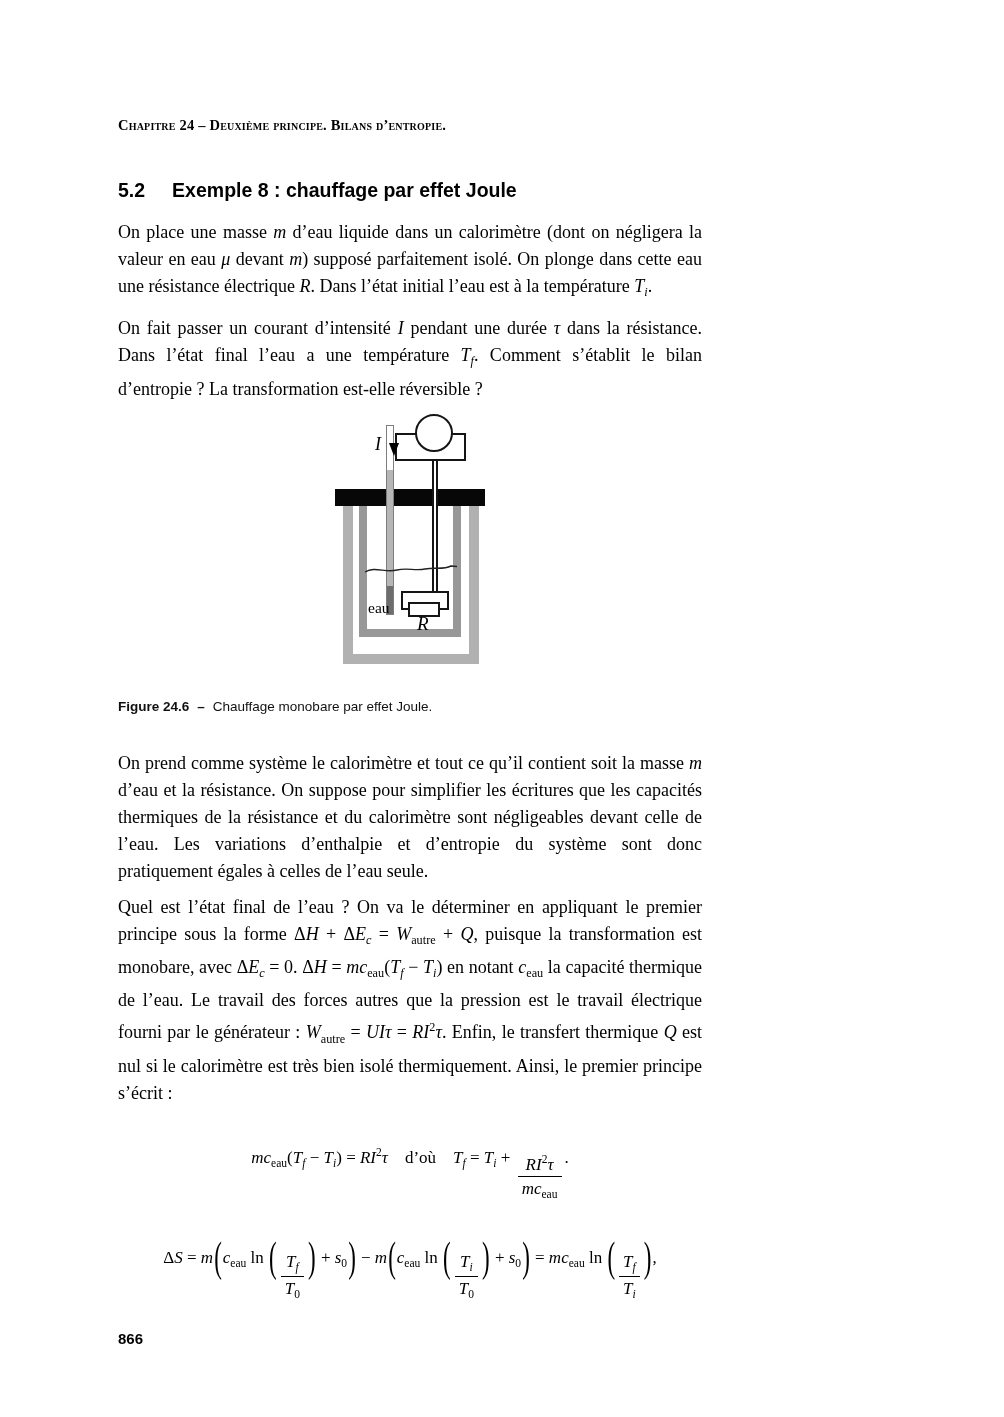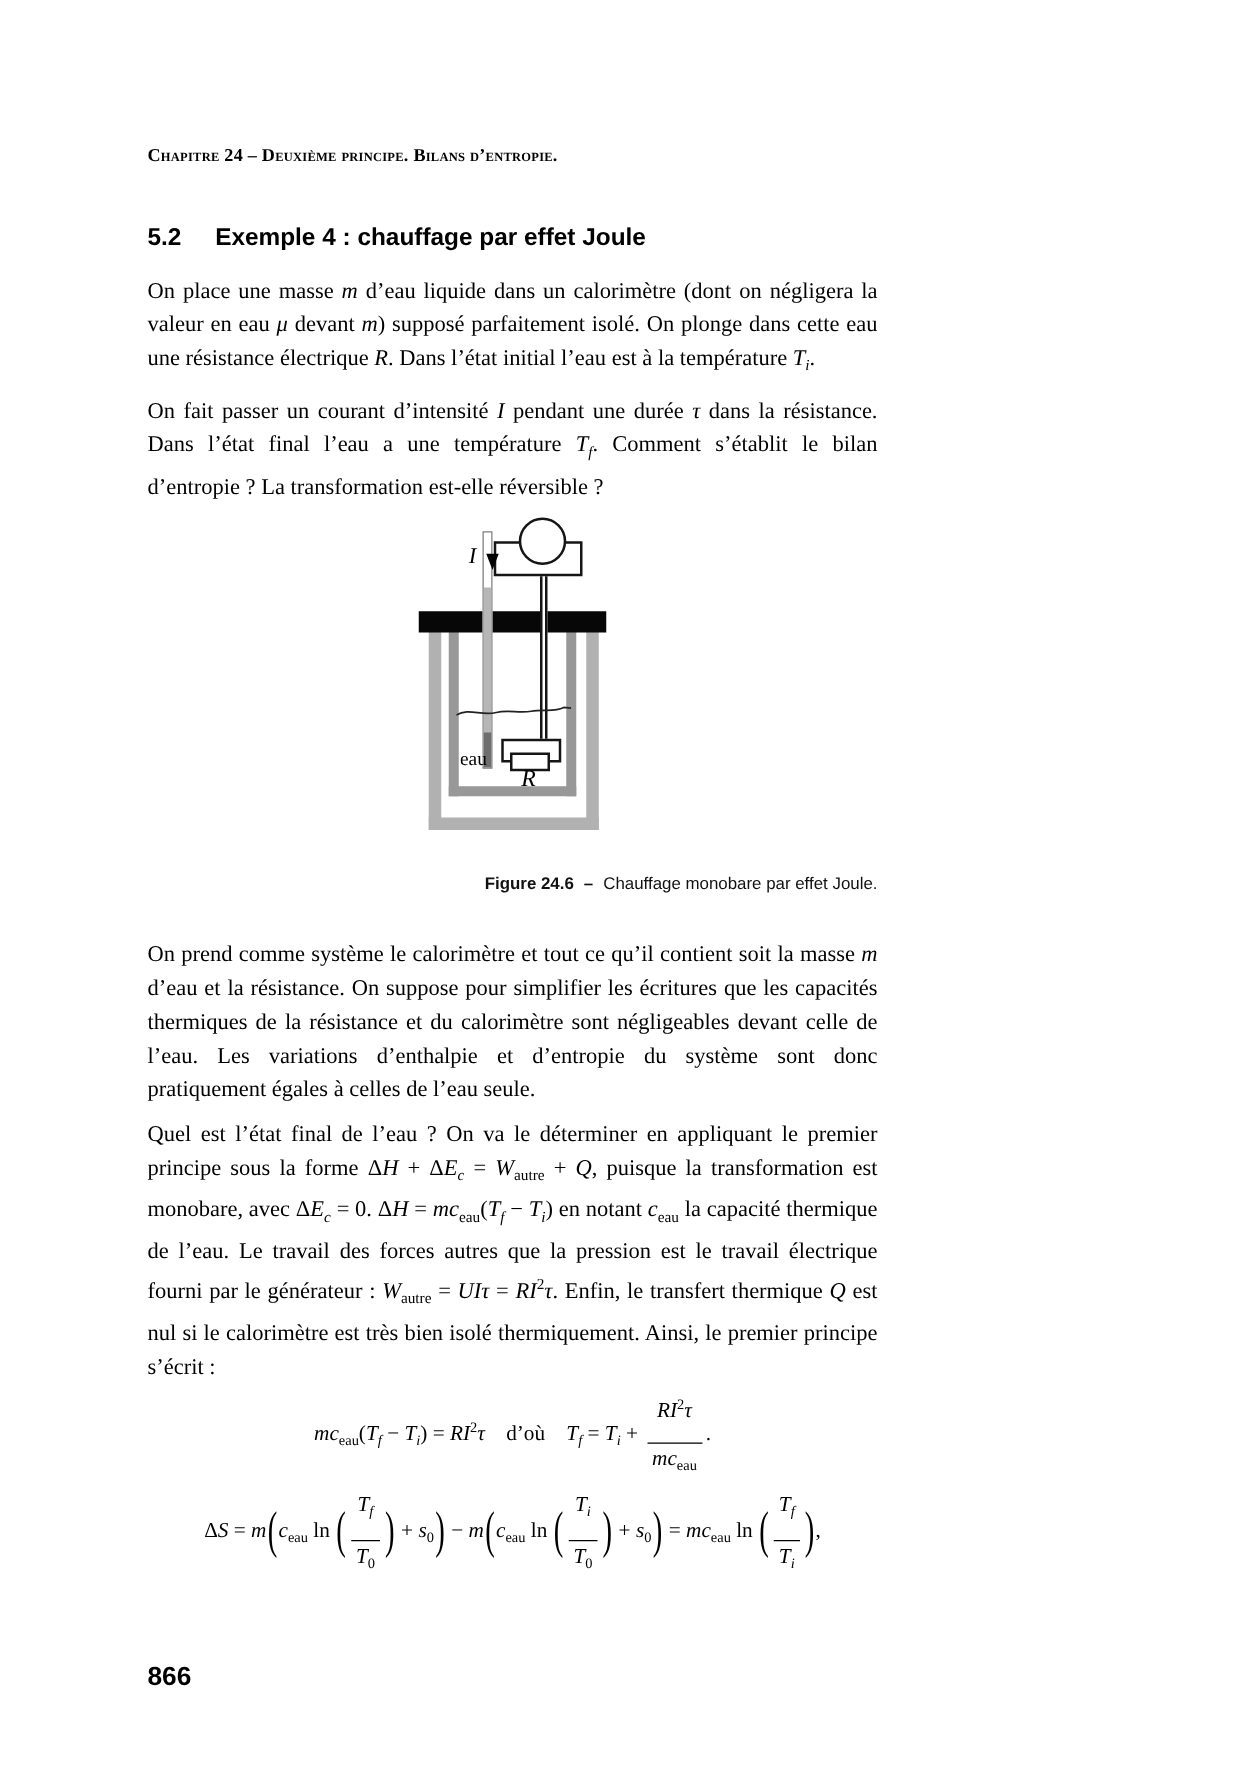--- a/index.html
+++ b/index.html
@@ -19,21 +19,21 @@
 
   
   .m-i{font-style:italic;}
   .m-sub{font-size:68%;vertical-align:-0.35em;}
   .m-sup{font-size:68%;vertical-align:0.6em;}
   .m-big{display:inline-block;font-size:135%;transform:scaleY(1.8);
          transform-origin:center;vertical-align:middle;font-weight:300;
          padding:0 1px;line-height:1.05;}
   .mfrac{display:inline-block;text-align:center;vertical-align:middle;
          margin:0 3px;line-height:1.15;}
-  .mnum{display:block;border-bottom:1.4px solid #000;padding:0 4px 16px 4px;}
+  .mnum{display:block;border-bottom:1.4px solid #000;padding:0 4px 2px 4px;margin-top:36px;}
   .mden{display:block;padding:2px 4px 0 4px;}
 
   .equation{text-align:center;font-size:17px;margin:10px 0 14px 0;font-family:Liberation Serif, serif;}
 
   
   .figure-wrap{margin:10px 0 36px 0;}
   .fig-canvas{position:relative;width:150px;height:256px;margin:0 auto;}
   .fig-canvas *{box-sizing:border-box;}
   .outer-vessel{position:absolute;left:8px;top:92px;width:136px;height:159px;
                 border:10px solid #b1b1b1;border-top:none;}
@@ -55,37 +55,37 @@
                  border-top:13px solid #000;}
   .label-I{position:absolute;left:40px;top:21px;font-style:italic;font-size:18px;}
   .water-line{position:absolute;left:30px;top:148px;}
   .resistor-loop{position:absolute;left:66px;top:178px;width:48px;height:19px;
                  border:2px solid #151515;background:#fff;}
   .resistor-box{position:absolute;left:73px;top:189px;width:32px;height:15px;
                 border:2px solid #151515;background:#fff;}
   .label-R{position:absolute;left:82px;top:200px;font-style:italic;font-size:19px;}
   .label-eau{position:absolute;left:33px;top:186px;font-size:15.5px;}
 
-  .caption{margin-top:30px;text-align:right;
+  .caption{margin-top:30px;text-align:left;
            font-family:"Liberation Sans", sans-serif;font-size:13.5px;color:#111;}
   .cap-label{font-weight:bold;}
   .cap-dash{font-weight:bold;margin:0 8px;}
 
   .page-number{position:absolute;left:118px;top:1330px;
-               font-family:"Liberation Sans", sans-serif;font-weight:bold;font-size:21px;}
+               font-family:"Liberation Sans", sans-serif;font-weight:bold;font-size:15px;}
 </style>
 </head>
 <body>
 
 <div class="page">
 
   <div class="running-header">Chapitre 24 – Deuxième principe. Bilans d’entropie.</div>
 
   <h2 class="section-heading">
-    <span class="sec-num">5.2</span><span class="sec-title">Exemple 4 : chauffage par effet Joule</span>
+    <span class="sec-num">5.2</span><span class="sec-title">Exemple 8 : chauffage par effet Joule</span>
   </h2>
 
   <p class="body-par">On place une masse <span class="m-i">m</span> d’eau liquide dans un calorimètre (dont on négligera la valeur en eau <span class="m-i">μ</span> devant <span class="m-i">m</span>) supposé parfaitement isolé. On plonge dans cette eau une résistance électrique <span class="m-i">R</span>. Dans l’état initial l’eau est à la température <span class="m-i">T</span><span class="m-sub"><span class="m-i">i</span></span>.</p>
   <p class="body-par">On fait passer un courant d’intensité <span class="m-i">I</span> pendant une durée <span class="m-i">τ</span> dans la résistance. Dans l’état final l’eau a une température <span class="m-i">T</span><span class="m-sub"><span class="m-i">f</span></span>. Comment s’établit le bilan d’entropie ? La transformation est-elle réversible ?</p>
 
   <div class="figure-wrap">
     <div class="fig-canvas">
       <div class="outer-vessel"></div>
       <div class="inner-vessel"></div>
       <div class="lid"></div>

